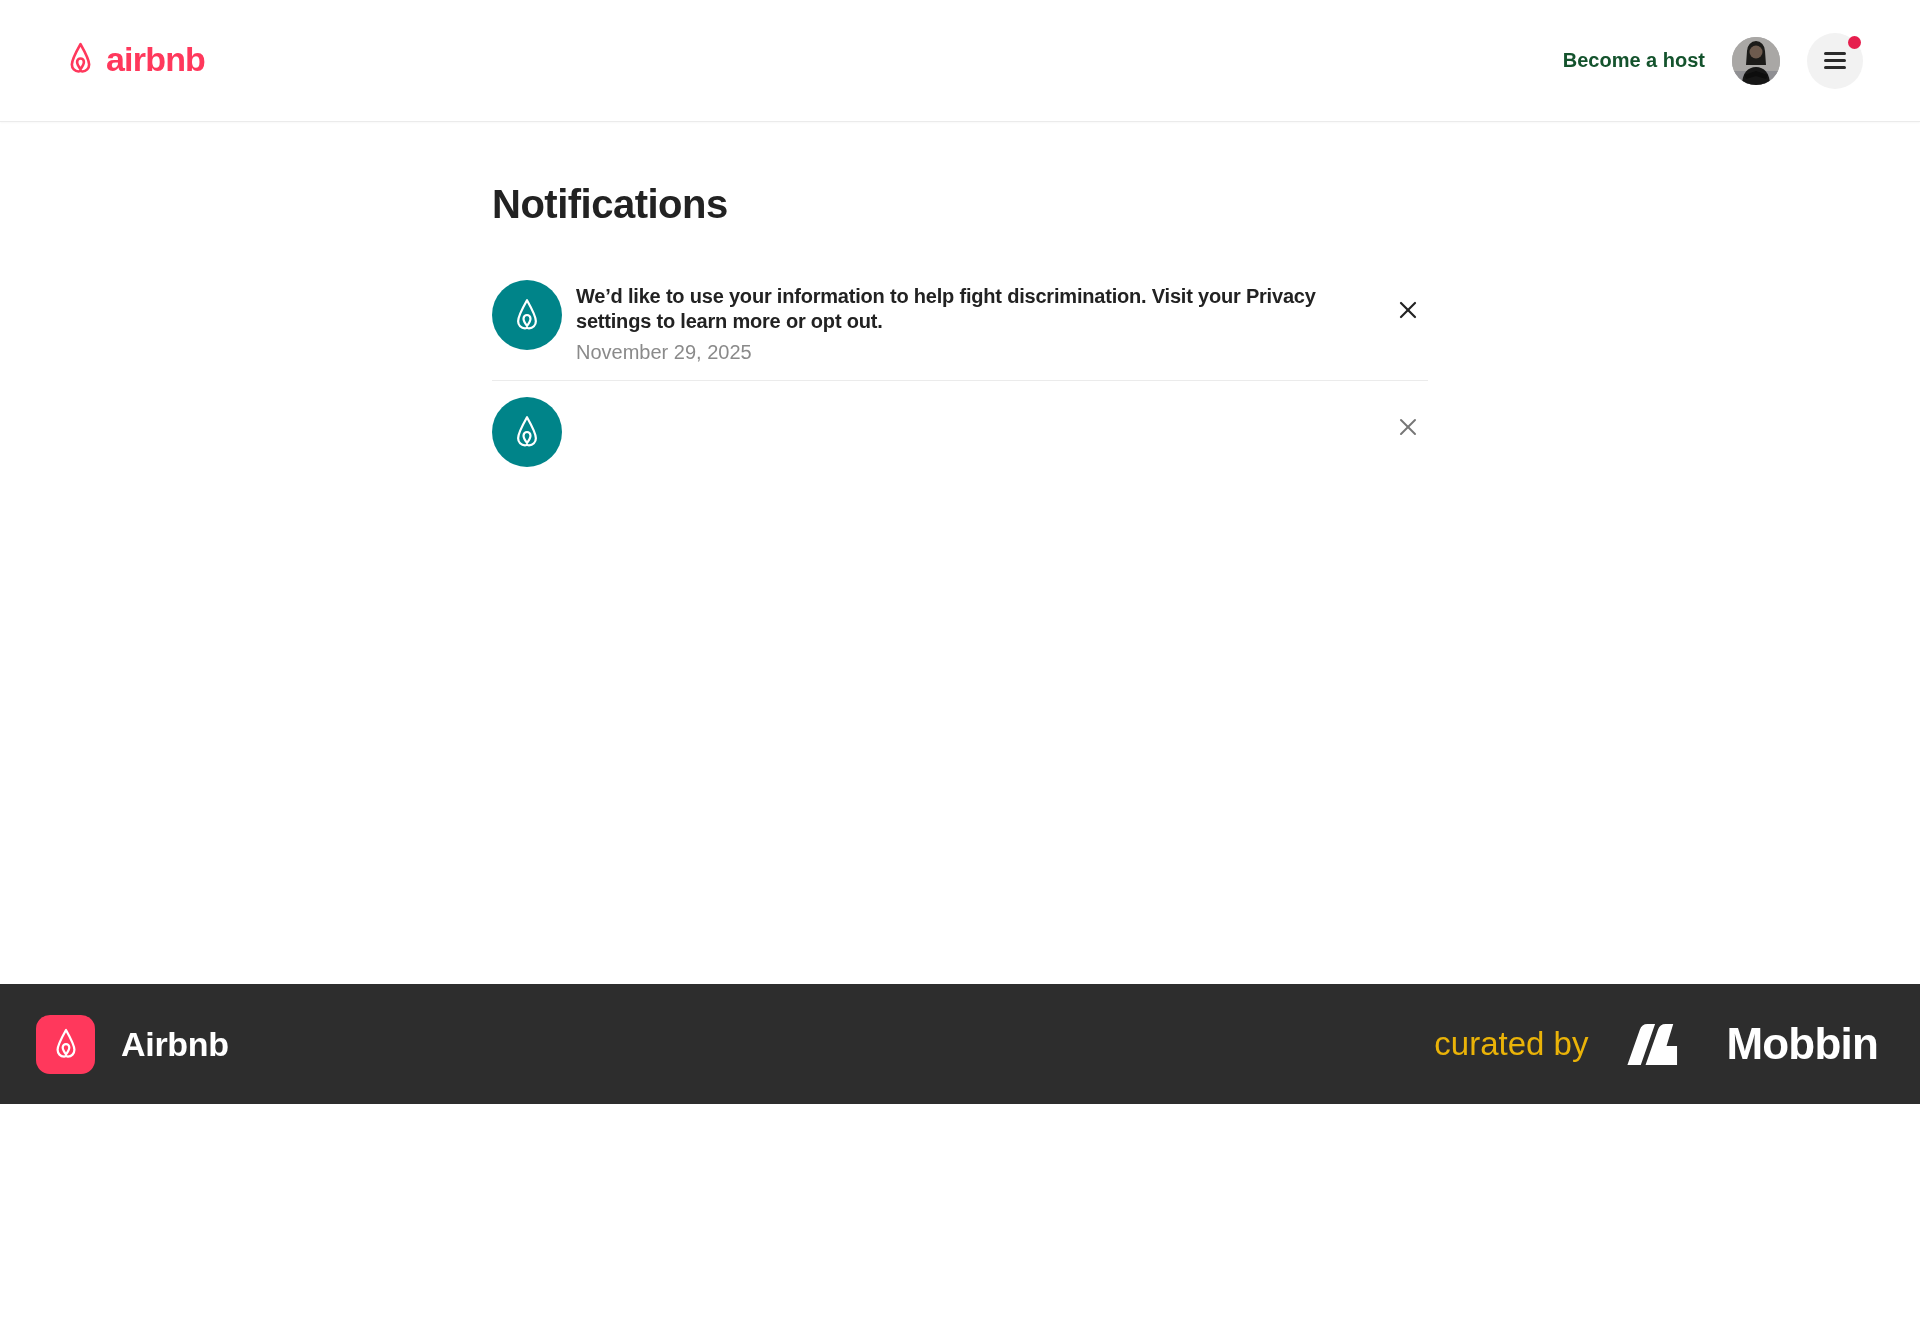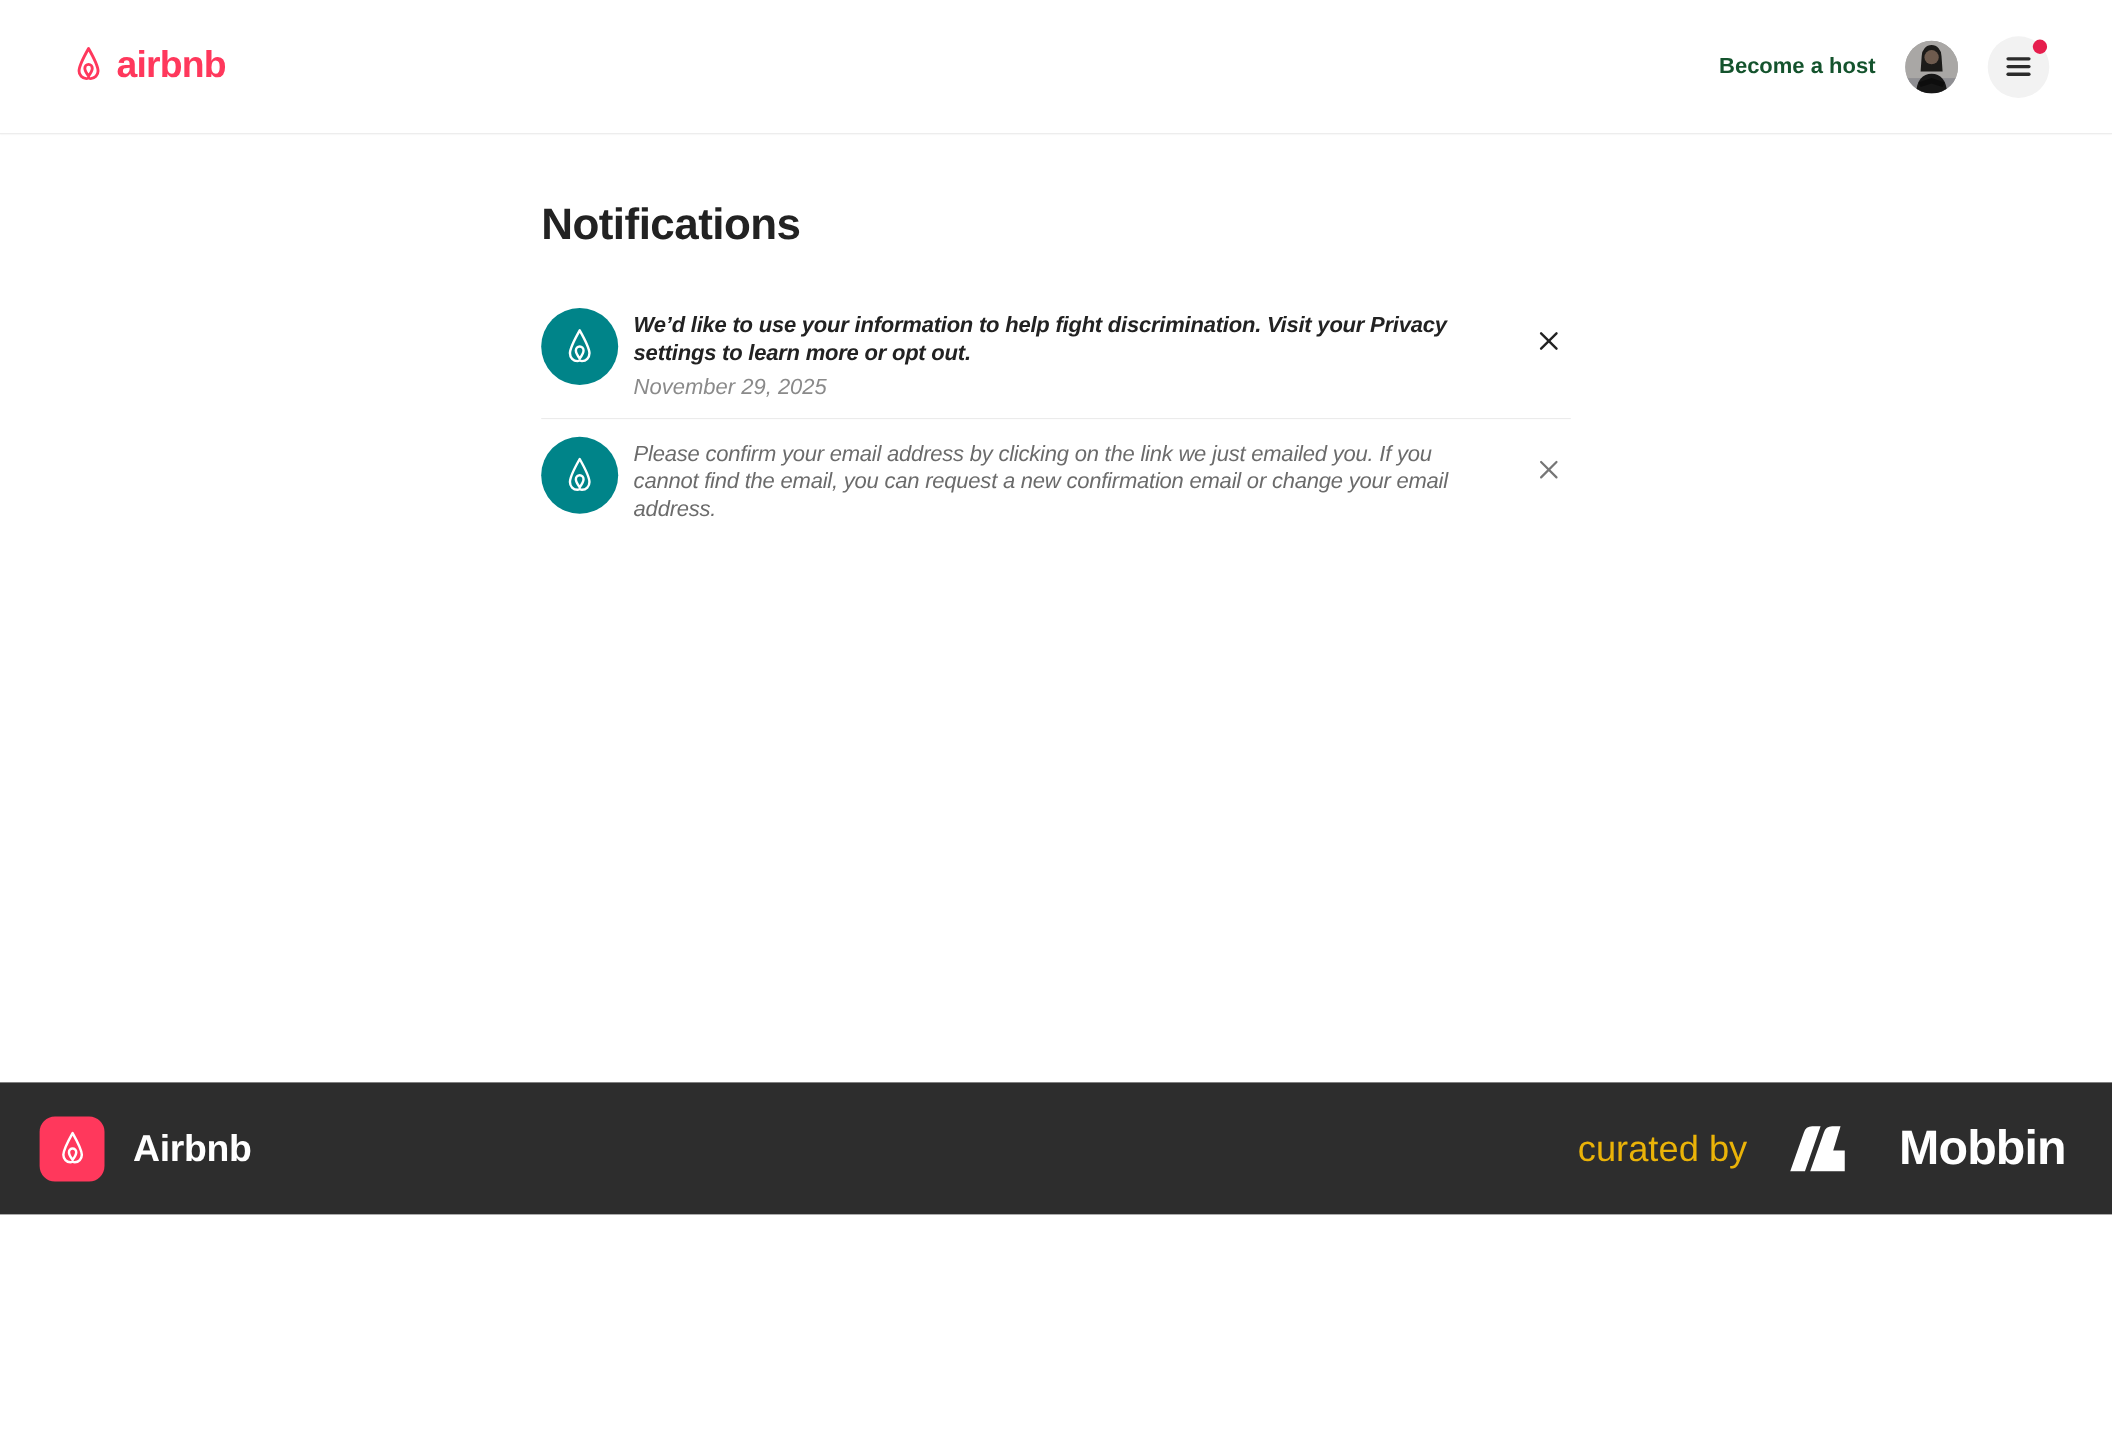--- a/index.html
+++ b/index.html
@@ -51,21 +51,21 @@
   }
 
   
   main { flex: 1; }
   .container { width: 936px; margin: 0 auto; }
   h1.page-title {
     margin: 58px 0 52px 0;
     font-size: 40px; font-weight: 700; letter-spacing: -0.5px;
     color: #222222; line-height: 48px;
   }
-  .notif { display: flex; align-items: flex-start; padding: 16px 0; font-style: italic; }
+  .notif { display: flex; align-items: flex-start; padding: 16px 0; }
   .notif:first-child { padding-top: 0; }
   .notif + .notif { border-top: 1px solid #ebebeb; }
   .notif-icon {
     width: 70px; height: 70px; border-radius: 50%;
     background: #008489; flex: none;
     display: flex; align-items: center; justify-content: center;
   }
   .notif-icon svg { width: 38px; height: 40px; }
   .notif-body { flex: 1; margin-left: 14px; padding-right: 36px; margin-top: 4px; }
   .notif-msg { font-size: 20px; line-height: 25px; letter-spacing: -0.2px; }
@@ -167,21 +167,20 @@
         </div>
 
         <div class="notif read">
           <div class="notif-icon">
             <svg viewBox="0 0 24 24" fill="none" stroke="#ffffff" stroke-width="1.4" stroke-linejoin="round" stroke-linecap="round">
               <path d="M12 2.7 C 9.8 6.6 6.4 12.8 6.4 15.9 C 6.4 18.4 8.3 20.4 10.7 20.4 C 11.2 20.4 11.6 20.2 12 20 C 12.4 20.2 12.8 20.4 13.3 20.4 C 15.7 20.4 17.6 18.4 17.6 15.9 C 17.6 12.8 14.2 6.6 12 2.7 Z"></path>
               <path d="M12 18.9 C 10.8 17.3 9.8 15.6 9.8 14.3 C 9.8 13 10.8 12 12 12 C 13.2 12 14.2 13 14.2 14.3 C 14.2 15.6 13.2 17.3 12 18.9 Z"></path>
             </svg>
           </div>
           <div class="notif-body">
-            <div class="notif-msg">Please confirm your email address by clicking on the link we just emailed you. If you cannot find the email, you can request a new confirmation email or change your email address.</div>
           </div>
           <button class="close-btn">
             <svg viewBox="0 0 20 20">
               <line x1="3" y1="3" x2="17" y2="17" stroke-width="2" stroke-linecap="round"></line>
               <line x1="17" y1="3" x2="3" y2="17" stroke-width="2" stroke-linecap="round"></line>
             </svg>
           </button>
         </div>
 
       </div>

